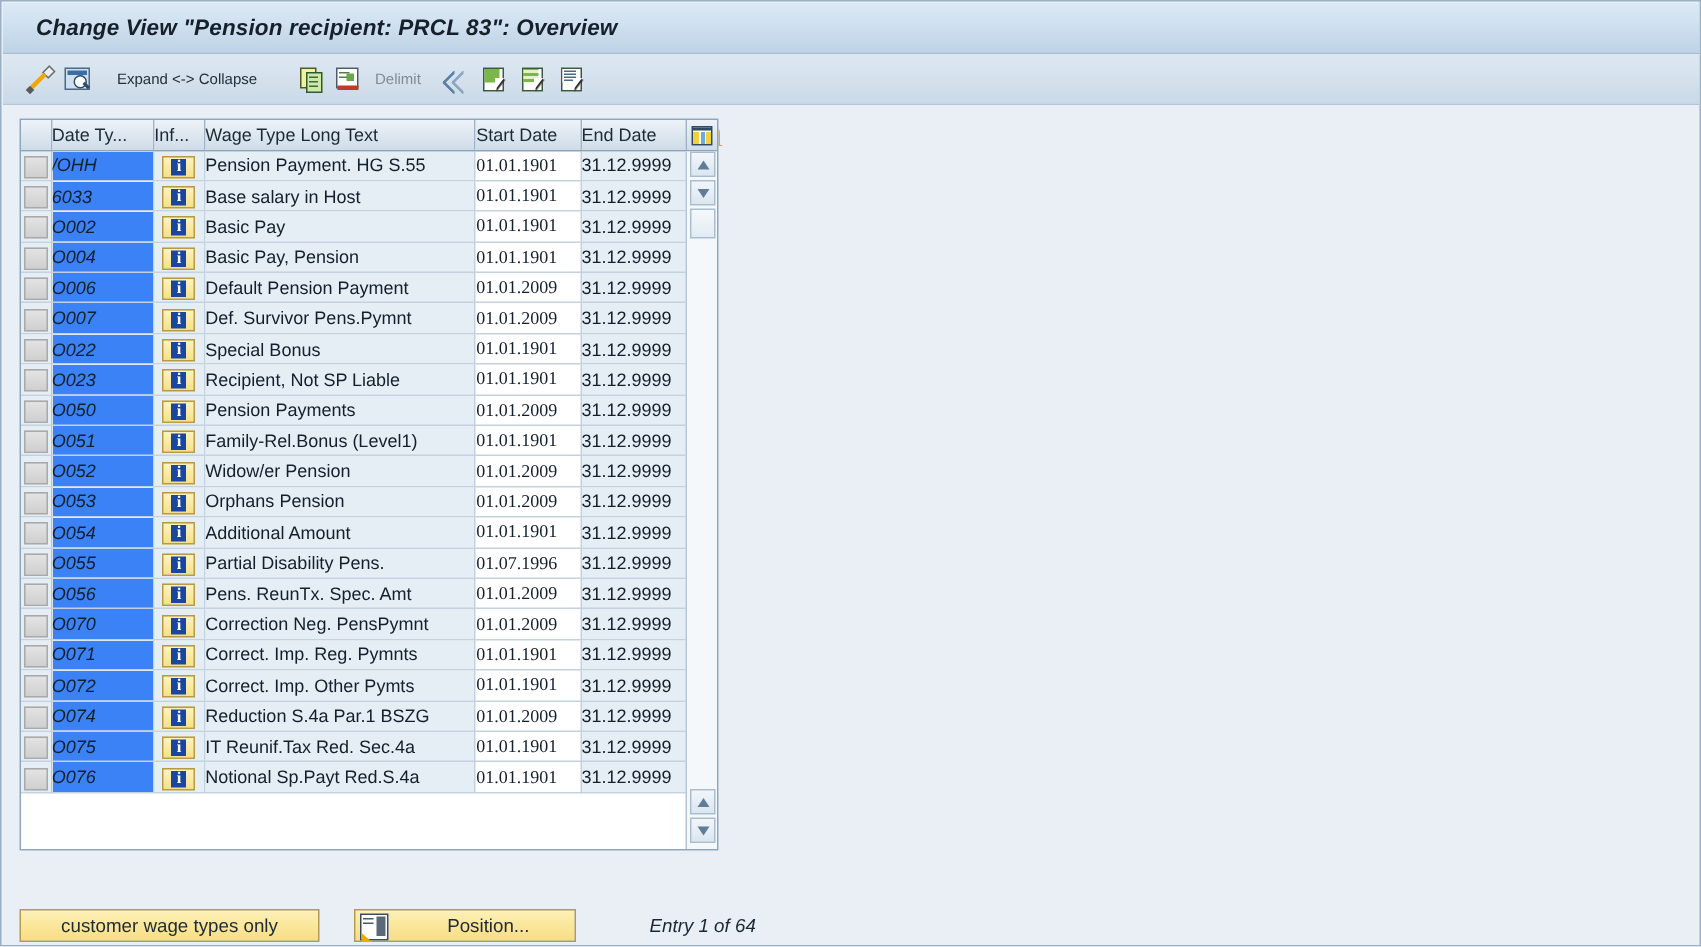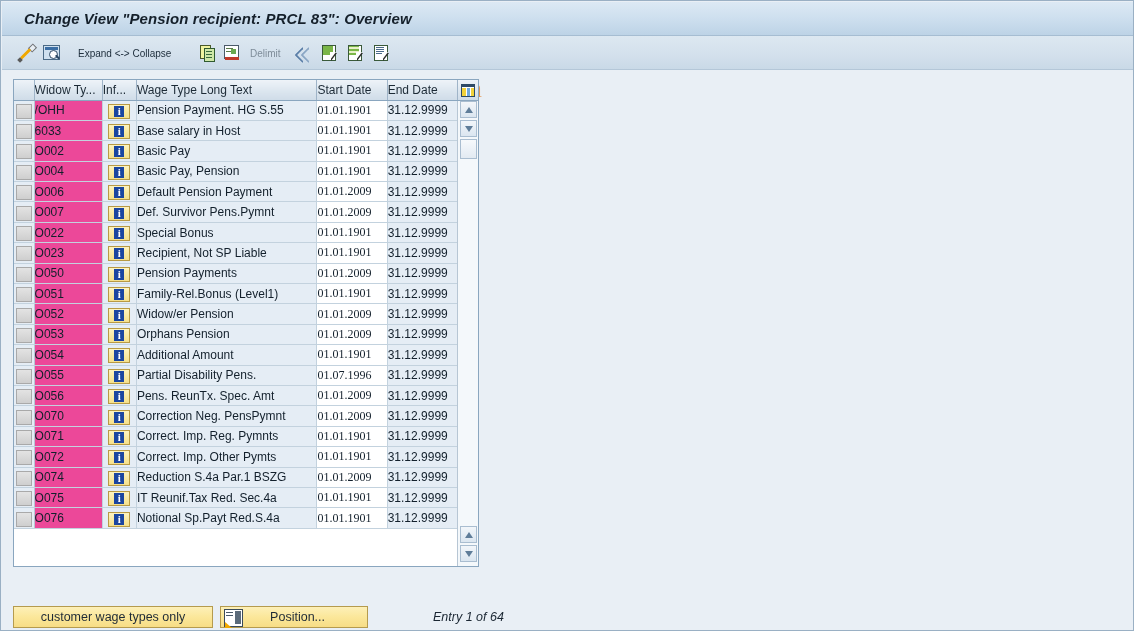--- a/index.html
+++ b/index.html
@@ -156,21 +156,21 @@
     width: 20px; padding: 0;
     background: #e5edf5;
     border-right: 1px solid #b7c6d4;
   }
   td.cell.selbox .sb {
     width: 16px; height: 15px; margin: 2px 1px 0 2px;
     background: linear-gradient(to bottom,#e3e3e3,#cfcfcf);
     border: 1px solid #a9a9a9;
     box-sizing: border-box;
   }
-  td.cell.code { width: 68px; background:#ec4899; }
+  td.cell.code { width: 68px; background:#3b82f6;font-style:italic; }
   td.cell.info { width: 34px; padding: 0; text-align:center; background:#e5edf5; }
   td.cell.text { width: 180px; background:#e5edf5; }
   td.cell.sdate { width: 70px; background:#ffffff; font-family:Liberation Serif, serif; }
   td.cell.edate { width: 70px; background:#e5edf5; }
   td.cell.pad   { width: 22px; background:#e5edf5; border-right:none; }
 
   .infoicon {
     display:inline-block;
     width: 22px; height: 15px;
     background: linear-gradient(to bottom,#fdf3c0,#f5e08a);
@@ -236,21 +236,21 @@
     position:absolute;
     background: linear-gradient(to bottom,#fdf0b8 0%,#fbe79a 50%,#f7dd86 100%);
     border: 1px solid #b59b4e;
     box-sizing: border-box;
     font-size: 12.5px;
     color: #1e2a36;
     display:flex; align-items:center; justify-content:center;
     cursor: default;
   }
   #btn-customer { left: 12px; top: 605px; width: 200px; height: 22px; }
-  #btn-position { left: 219px; top: 605px; width: 148px; height: 22px; justify-content:flex-end; padding-right: 42px; }
+  #btn-position { left: 235px; top: 605px; width: 148px; height: 22px; justify-content:flex-end; padding-right: 30px; }
   #btn-position .posicon {
     position:absolute; left:3px; top:2px; width:17px; height:16px;
     background:#ffffff; border:1px solid #3a4a5a;
   }
   #btn-position .posicon .blk { position:absolute; right:1px; top:1px; width:6px; height:13px; background:#5a6a7a; }
   #btn-position .posicon .ln { position:absolute; left:1px; top:2px; width:7px; height:1px; background:#4a5a6a; box-shadow:0 3px 0 #4a5a6a; }
   #btn-position .posicon .arw { position:absolute; left:0px; bottom:-2px; width:0;height:0; border-left:7px solid #f0a800; border-top:6px solid transparent; border-bottom:0 solid transparent; }
 
   .entrytext {
     position:absolute; left: 432px; top: 609px;
@@ -355,21 +355,21 @@
     </div>
 
     <div class="watermark">www.tutorialkart.com</div>
   </div>
 
   <div class="tablewrap">
     <table class="grid">
       <thead>
         <tr>
           <th class="hdr sel"></th>
-          <th class="hdr" style="width:68px">Widow Ty...</th>
+          <th class="hdr" style="width:68px">Date Ty...</th>
           <th class="hdr" style="width:34px">Inf...</th>
           <th class="hdr" style="width:180px">Wage Type Long Text</th>
           <th class="hdr" style="width:70px">Start Date</th>
           <th class="hdr" style="width:70px">End Date</th>
           <th class="hdr cfg">
             <span class="cfgicon"></span>
           </th>
         </tr>
       </thead>
       <tbody id="grid-body">

